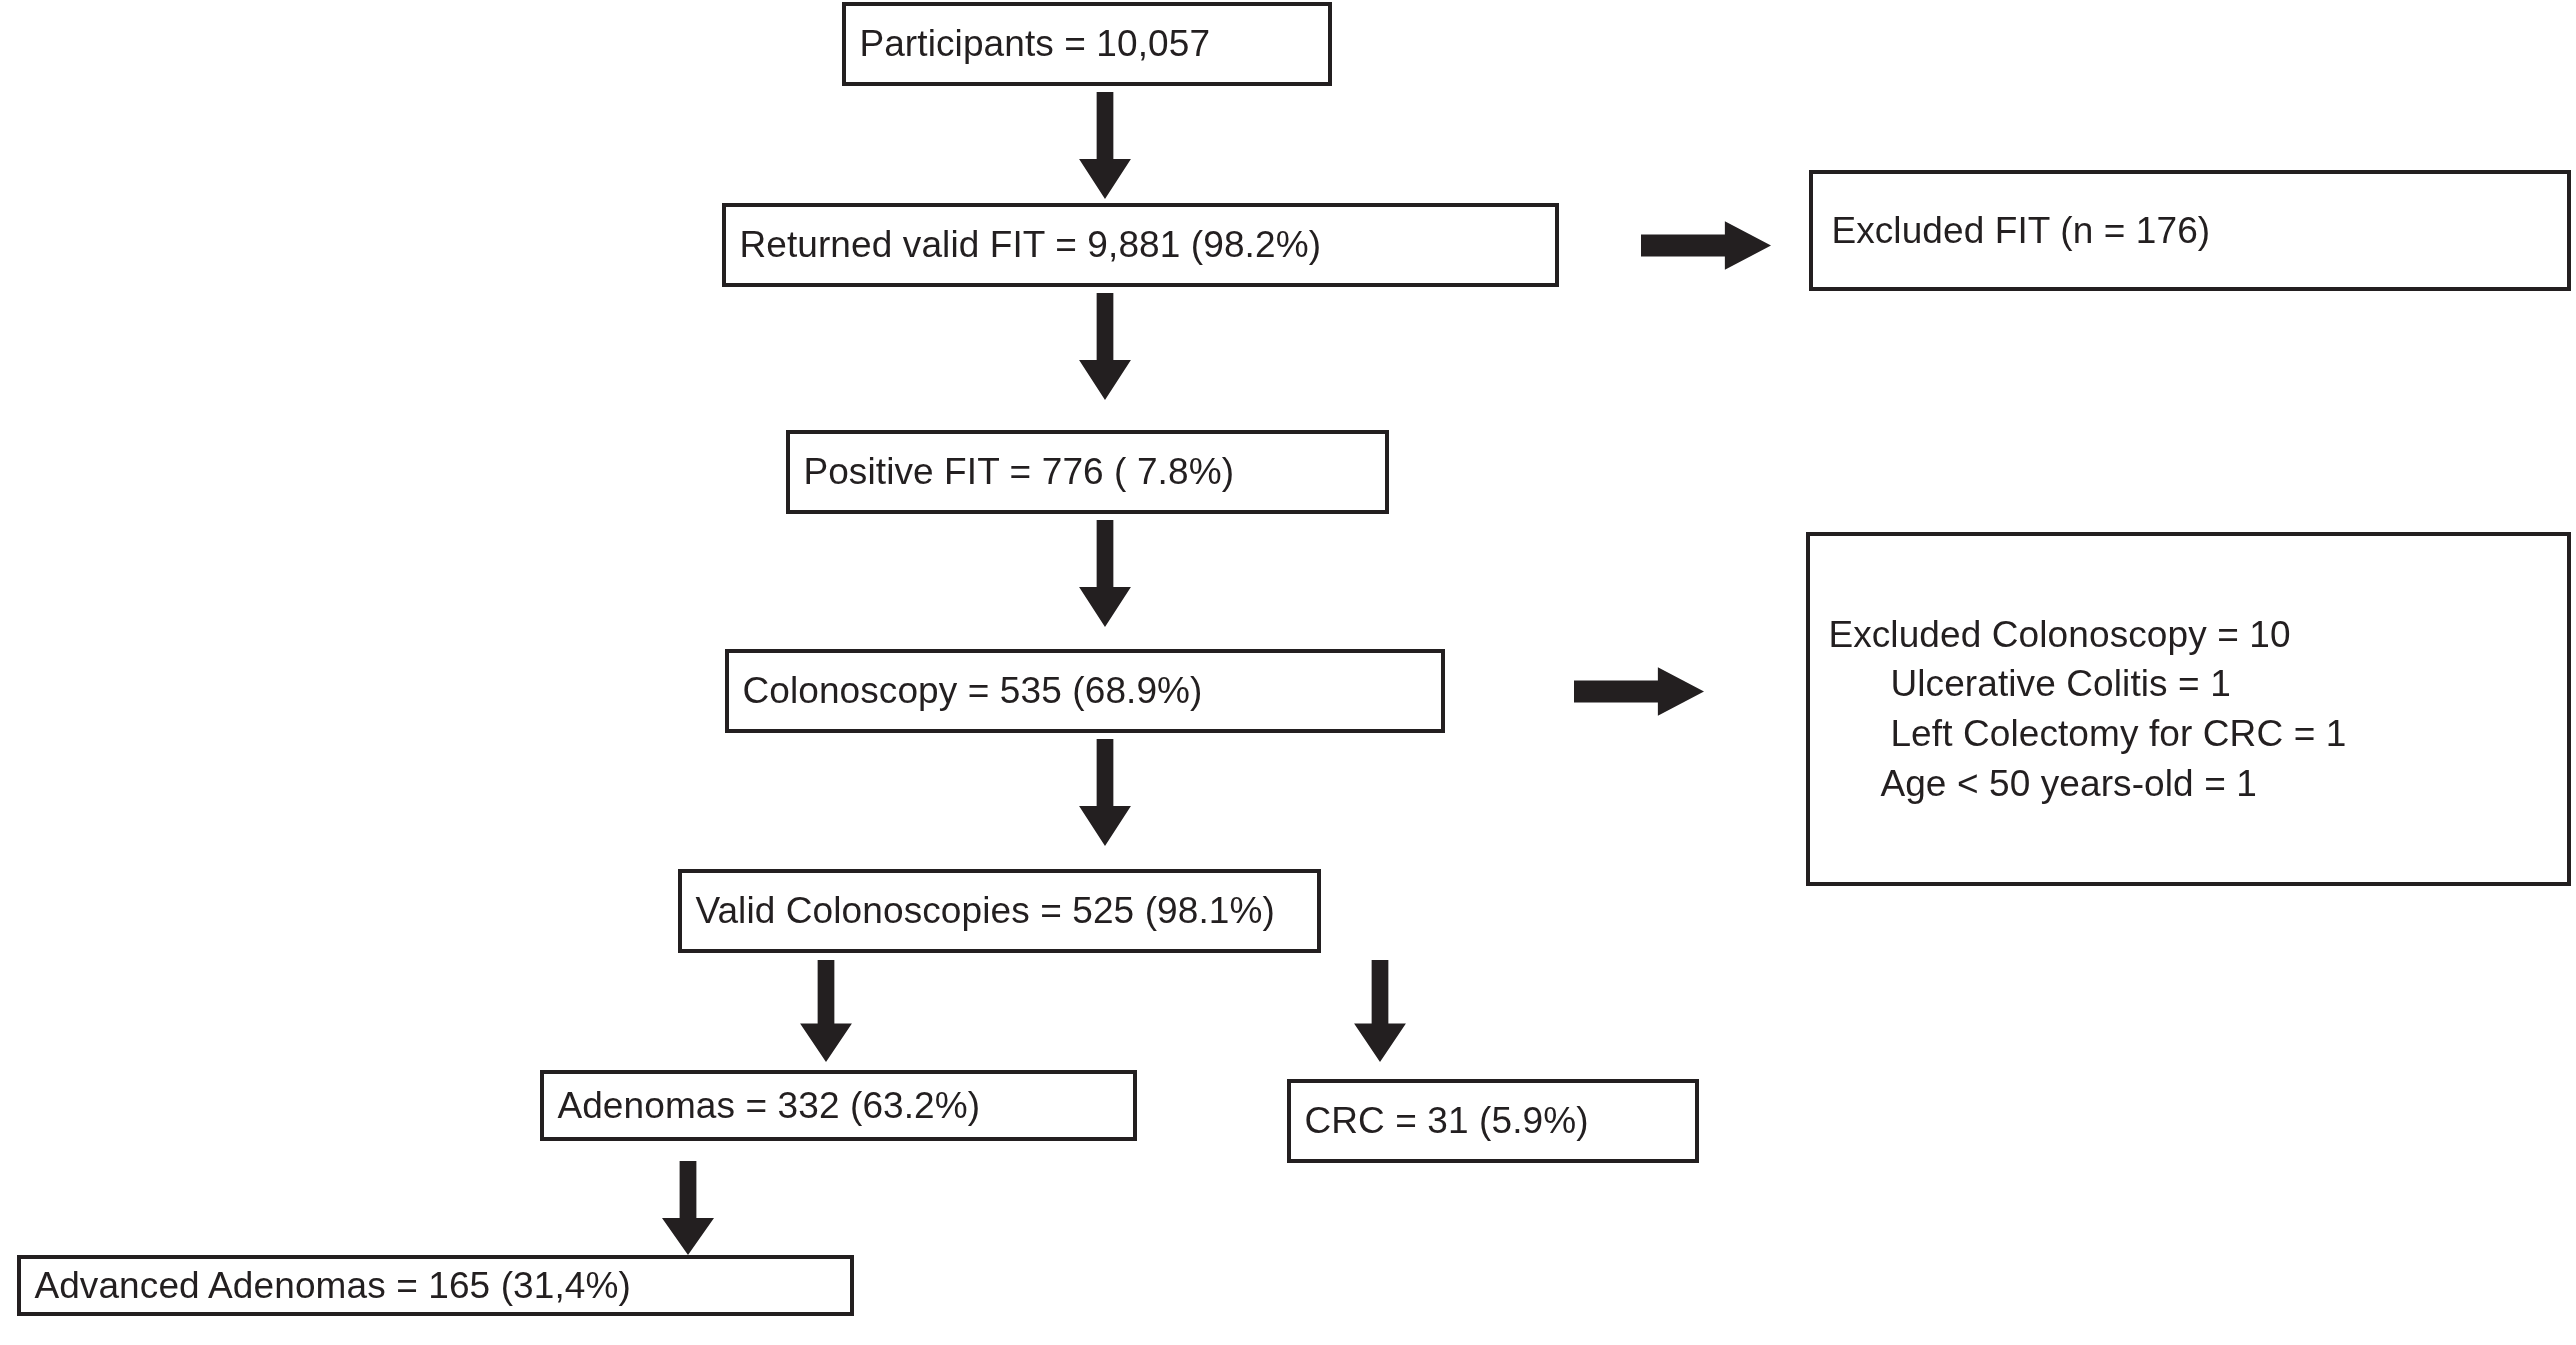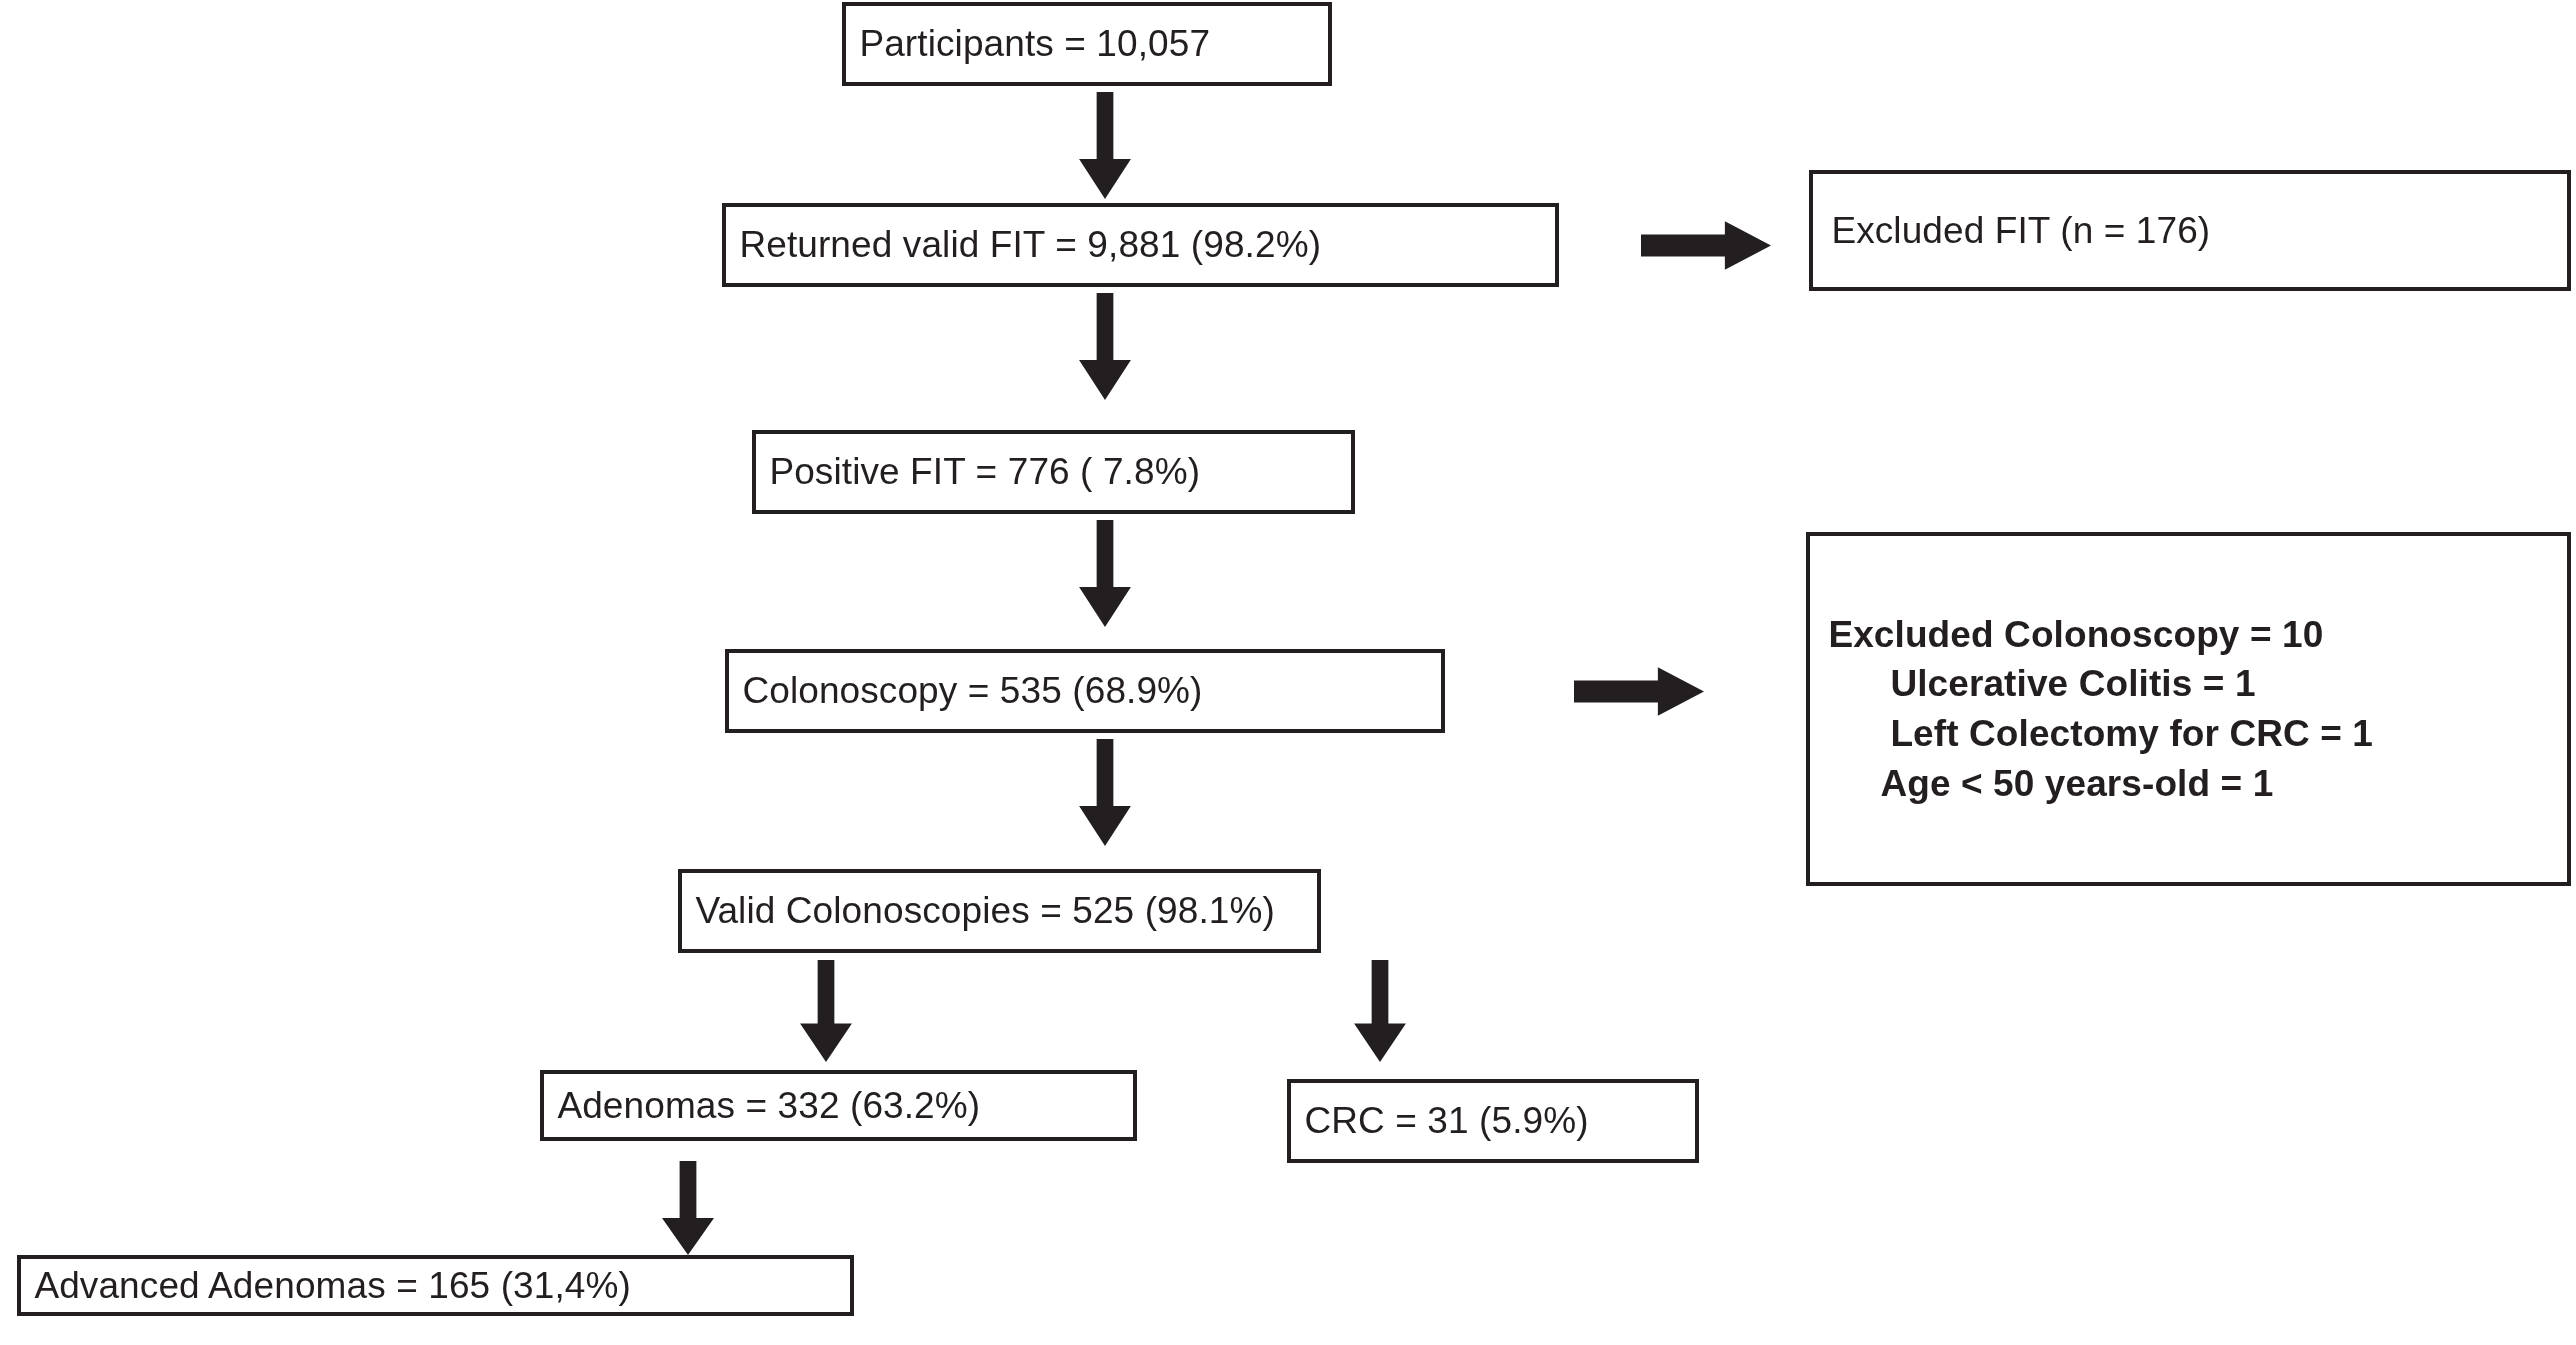--- a/index.html
+++ b/index.html
@@ -82,41 +82,41 @@
   <div class="node multiline" style="left:1809px; top:170px; width:762px; height:121px; display:flex; flex-direction:column; justify-content:center; align-items:flex-start;">
     <span class="line">Excluded FIT (n = 176)</span>
   </div>
 
   <div class="arrow-down" style="left:1079px; top:293px;">
     <svg width="52" height="107" viewBox="0 0 62 128" aria-hidden="true">
       <polygon points="21,0 41,0 41,80 62,80 31,128 0,80 21,80" fill="#231f20"></polygon>
     </svg>
   </div>
 
-  <div class="node" style="left:752px; top:430px; width:603px; height:84px;">
+  <div class="node" style="left:786px; top:430px; width:603px; height:84px;">
     <span class="label">Positive FIT = 776 ( 7.8%)</span>
   </div>
 
   <div class="arrow-down" style="left:1079px; top:520px;">
     <svg width="52" height="107" viewBox="0 0 62 128" aria-hidden="true">
       <polygon points="21,0 41,0 41,80 62,80 31,128 0,80 21,80" fill="#231f20"></polygon>
     </svg>
   </div>
 
   <div class="node" style="left:725px; top:649px; width:720px; height:84px;">
     <span class="label">Colonoscopy = 535 (68.9%)</span>
   </div>
 
   <div class="arrow-right" style="left:1574px; top:667px;">
     <svg width="130" height="49" viewBox="0 0 155 58" aria-hidden="true">
       <polygon points="0,16 100,16 100,0 155,29 100,58 100,42 0,42" fill="#231f20"></polygon>
     </svg>
   </div>
 
-  <div class="node multiline" style="left:1806px; top:532px; width:765px; height:354px; display:flex; flex-direction:column; justify-content:center; align-items:flex-start; padding:0 15px 0 18.4px;font-weight:bold;">
+  <div class="node multiline" style="left:1806px; top:532px; width:765px; height:354px; display:flex; flex-direction:column; justify-content:center; align-items:flex-start; padding:0 15px 0 18.4px;">
     <span class="line">Excluded Colonoscopy = 10</span>
     <span class="line indent-1">Ulcerative Colitis = 1</span>
     <span class="line indent-1">Left Colectomy for CRC = 1</span>
     <span class="line indent-2">Age &lt; 50 years-old = 1</span>
   </div>
 
   <div class="arrow-down" style="left:1079px; top:739px;">
     <svg width="52" height="107" viewBox="0 0 62 128" aria-hidden="true">
       <polygon points="21,0 41,0 41,80 62,80 31,128 0,80 21,80" fill="#231f20"></polygon>
     </svg>

